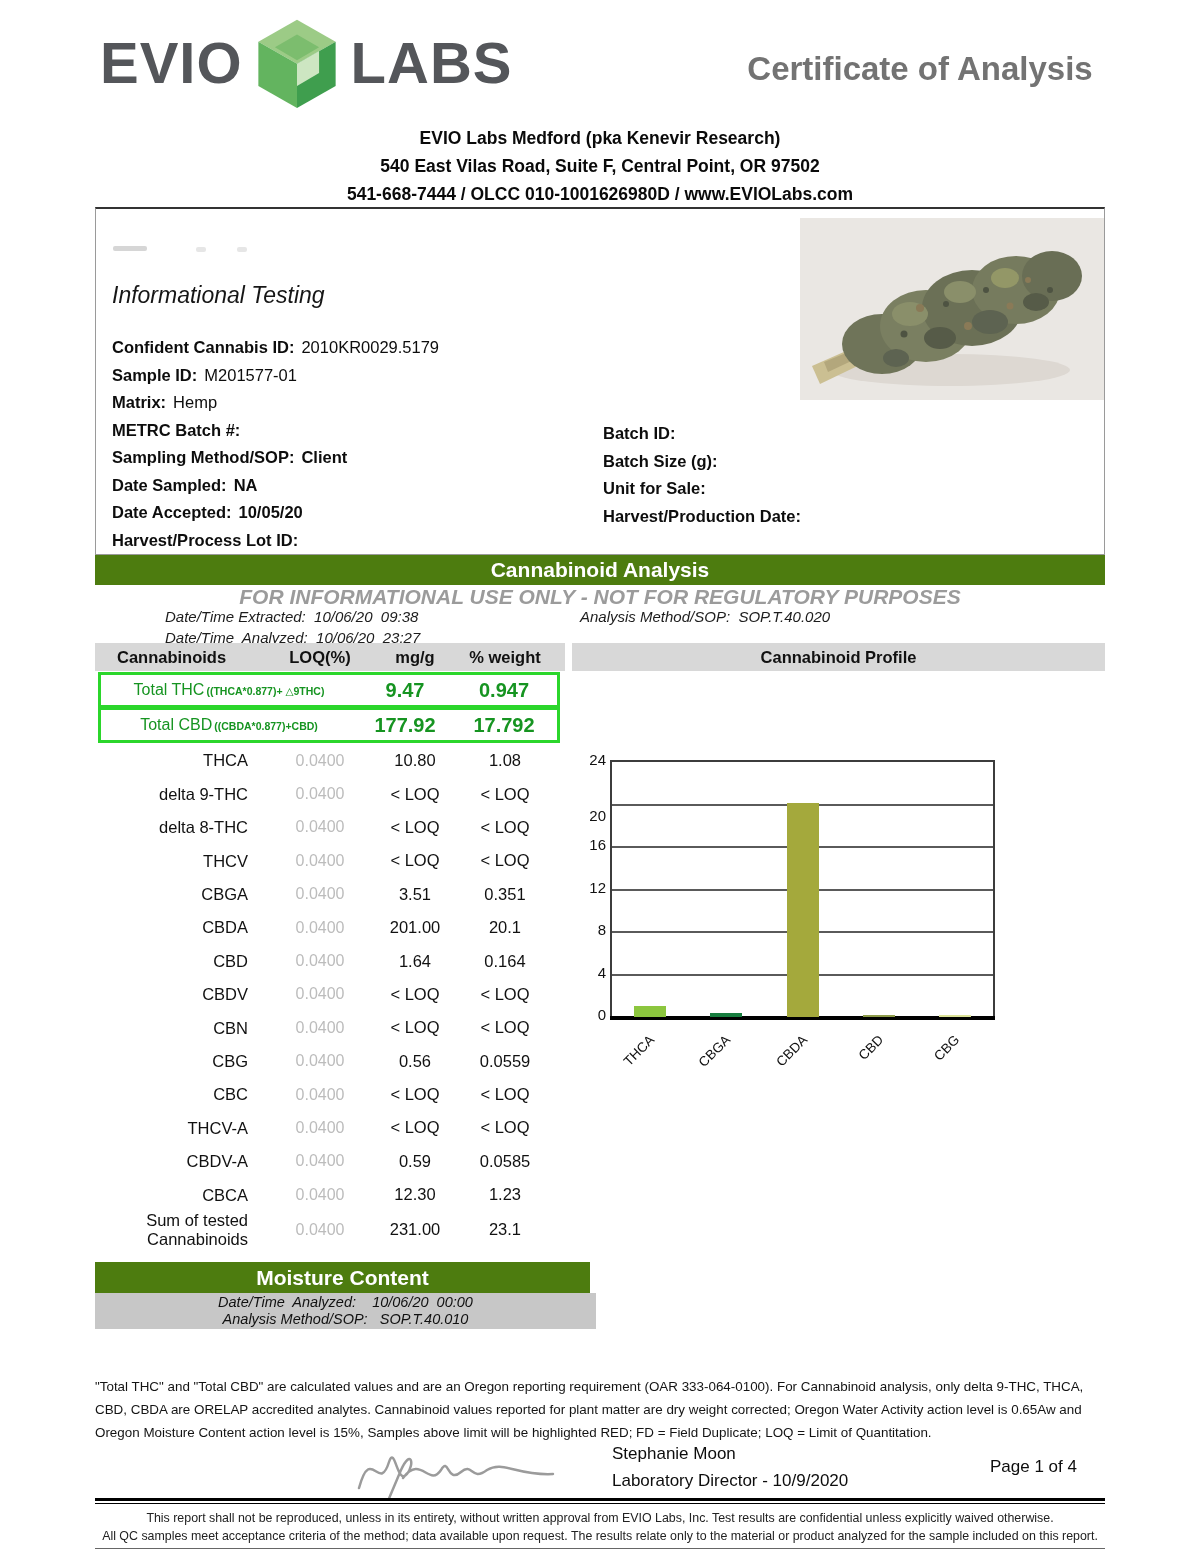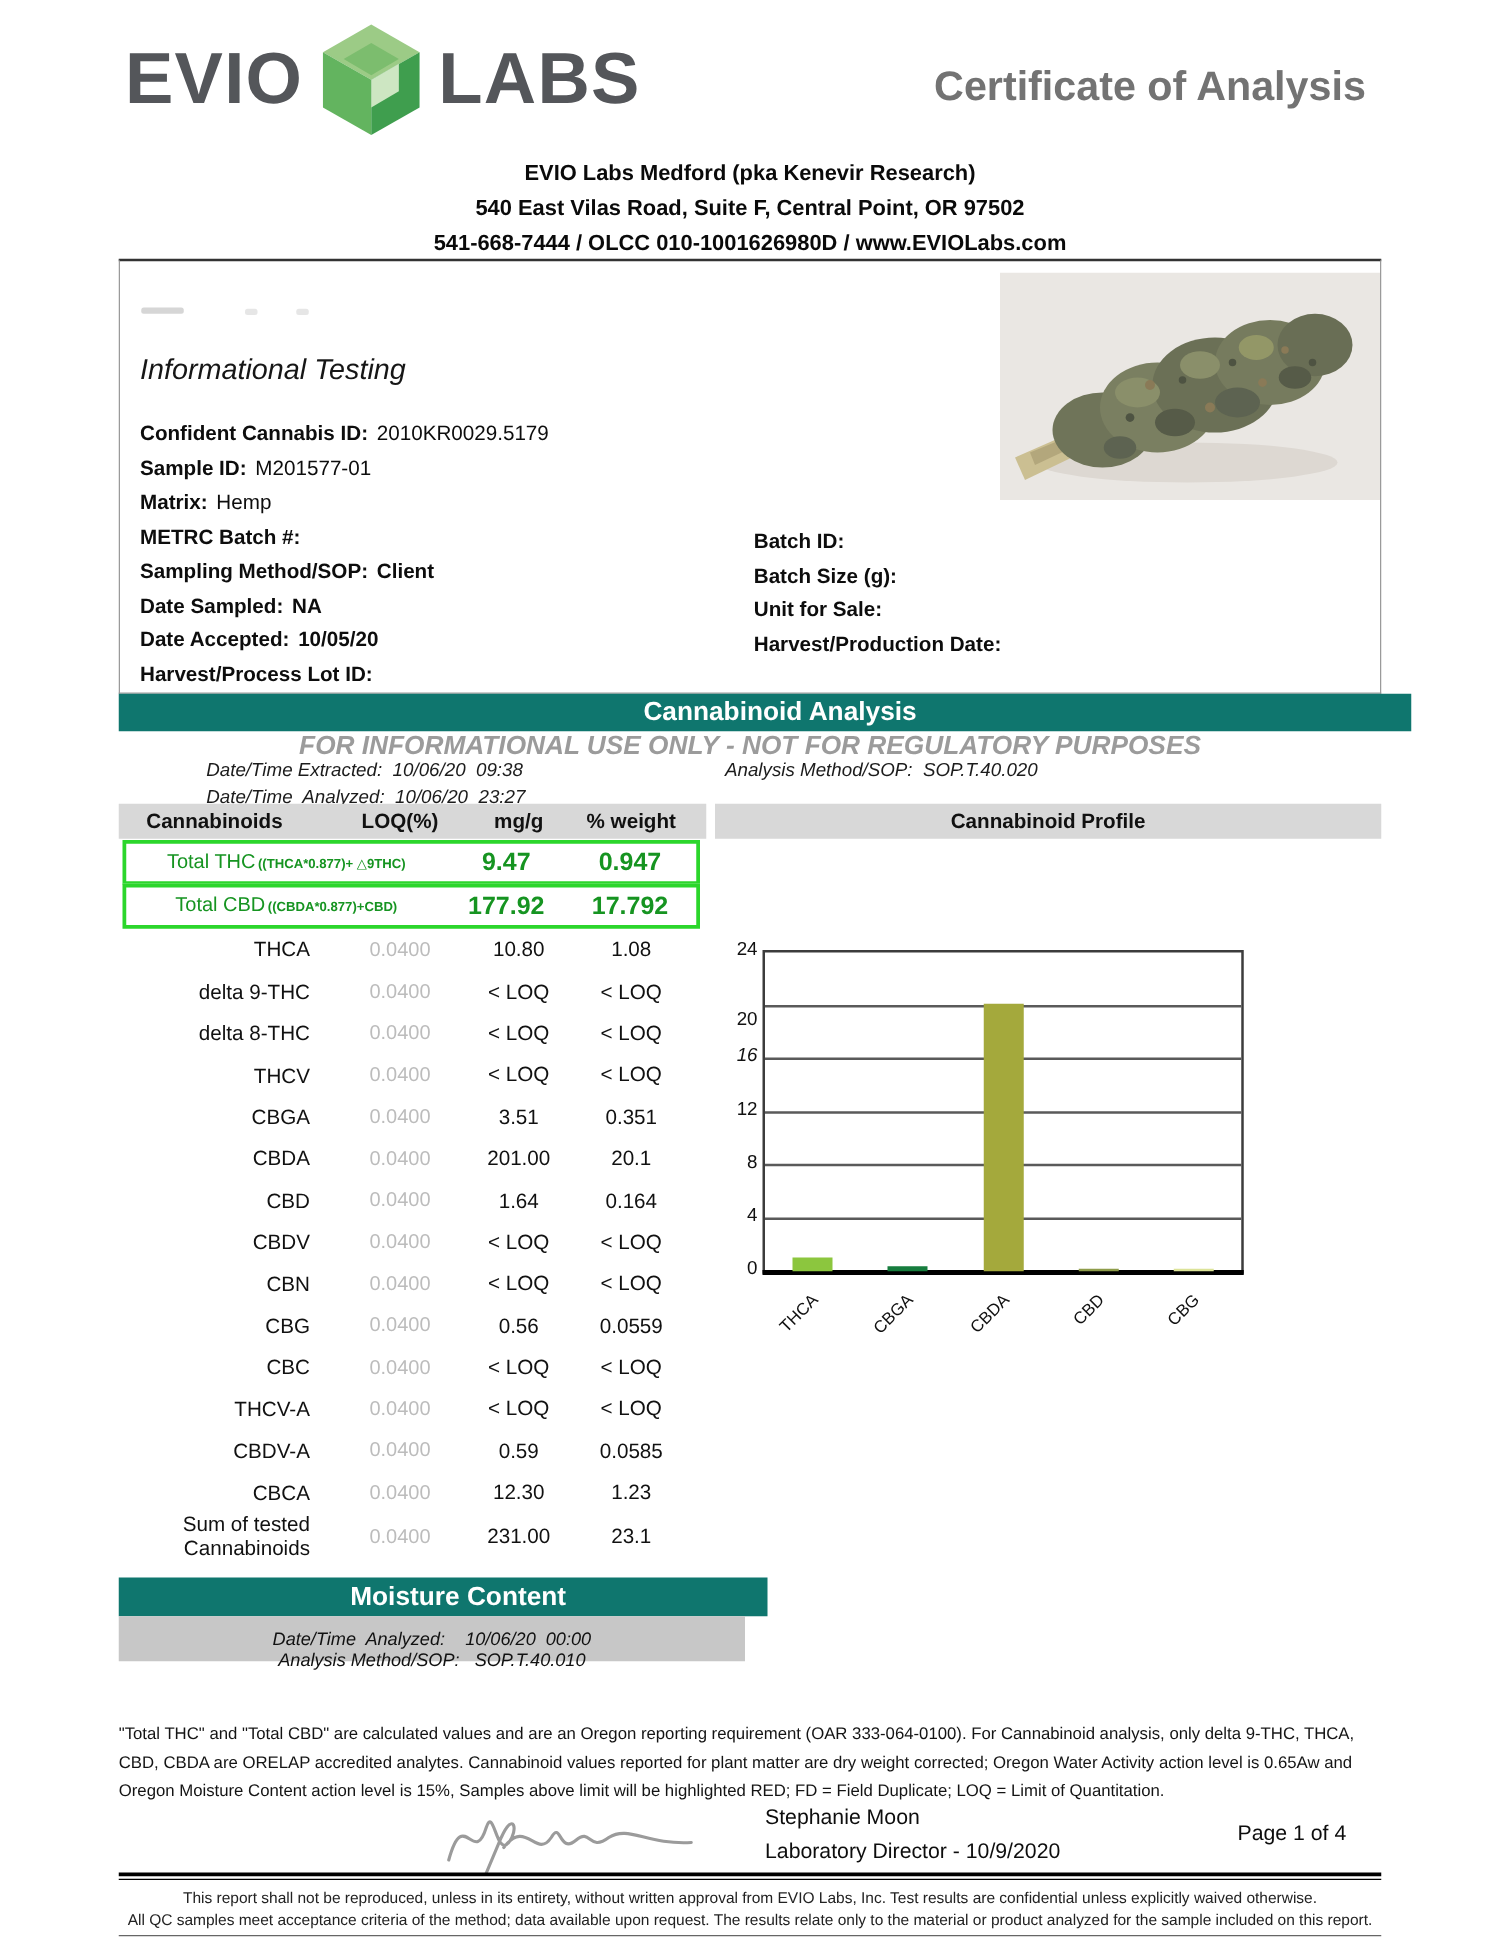--- a/index.html
+++ b/index.html
@@ -16,21 +16,21 @@
   .sample-box{position:absolute;left:95px;top:207px;width:1010px;height:348px;
               border:1px solid #9a9a9a;border-top:2px solid #333;box-sizing:border-box;background:#fff;}
   .redact{position:absolute;background:#d6d6d6;height:5px;border-radius:2px;}
   .info-testing{position:absolute;left:112px;top:282px;font-style:italic;font-size:23px;color:#161616;}
   .fields{position:absolute;font-size:16.5px;color:#0d0d0d;}
   .field-line{height:27.5px;display:flex;align-items:center;white-space:pre;}
   .f-label{font-weight:bold;margin-right:7px;}
   .f-value.bold{font-weight:bold;}
   .bud-photo{position:absolute;left:800px;top:218px;width:304px;height:182px;}
   
-  .banner{position:absolute;background:#0f766e;color:#fff;font-weight:bold;text-align:center;padding-left:24px;}
+  .banner{position:absolute;background:#4d7c0f;color:#fff;font-weight:bold;text-align:center;}
   #cann-banner{left:95px;top:555px;width:1010px;height:30px;font-size:21px;line-height:30px;}
   .reg-disclaimer{position:absolute;left:95px;top:585px;width:1010px;text-align:center;
                   color:#9b9b9b;font-weight:bold;font-style:italic;font-size:21px;}
   .dt-line{position:absolute;font-style:italic;font-size:15px;color:#1c1c1c;white-space:pre;}
   
   .band{position:absolute;top:643px;height:28px;background:#d8d8d8;}
   #band-left{left:95px;width:470px;display:grid;grid-template-columns:165px 120px 70px 110px;
              align-items:center;font-weight:bold;font-size:16.5px;}
   #band-left .h1{text-align:left;padding-left:22px;}
   #band-left .hc{text-align:center;}
@@ -56,21 +56,21 @@
   .gridline{position:absolute;left:0;width:100%;height:2px;background:#5a5a5a;}
   .bar{position:absolute;bottom:0;width:32px;}
   .axis{position:absolute;left:-2px;bottom:-3px;width:385px;height:4px;background:#000;}
   .ytick{position:absolute;left:0;width:28px;text-align:right;font-size:15px;color:#111;}
   .xlabel{position:absolute;width:62px;text-align:right;font-size:13.5px;color:#111;
           transform:rotate(-45deg);transform-origin:100% 50%;}
   
   #moist-banner{left:95px;top:1262px;width:495px;height:31px;font-size:21px;line-height:31px;}
   #moist-band{position:absolute;left:95px;top:1293px;width:501px;height:36px;background:#c7c7c7;
               text-align:center;font-style:italic;font-size:14.5px;line-height:17px;
-              padding-top:11px;box-sizing:border-box;color:#111;}
+              padding-top:1px;box-sizing:border-box;color:#111;}
   .moist-dt{white-space:pre;}
   #moist-line{position:absolute;left:95px;top:1331px;width:501px;text-align:center;
               font-size:21px;font-weight:bold;color:#0a0a0a;}
   .moist-val{color:#cf1110;margin:0 5px;}
   
   #footnote{position:absolute;left:95px;top:1375px;width:1012px;font-size:13.4px;
             line-height:1.72;color:#141414;}
   .sig-svg{position:absolute;left:345px;top:1436px;}
   .sig-text{position:absolute;left:612px;font-size:17px;color:#0d0d0d;}
   #page-num{position:absolute;left:990px;top:1457px;font-size:17px;color:#0d0d0d;}
@@ -289,21 +289,21 @@
         <div class="bar" style="left: 22.1px; height: 11.475px; background: rgb(140, 198, 62);"></div>
         <div class="bar" style="left: 98.3px; height: 3.72937px; background: rgb(23, 125, 62);"></div>
         <div class="bar" style="left: 174.5px; height: 213.562px; background: rgb(164, 169, 60);"></div>
         <div class="bar" style="left: 250.7px; height: 2px; background: rgb(142, 156, 74);"></div>
         <div class="bar" style="left: 326.9px; height: 2px; background: rgb(220, 227, 152);"></div>
       </div>
   <div class="ytick" style="top: 258px;">0</div>
       <div class="ytick" style="top: 215.5px;">4</div>
       <div class="ytick" style="top: 173px;">8</div>
       <div class="ytick" style="top: 130.5px;">12</div>
-      <div class="ytick" style="top: 88px; font-style: italic;">16</div>
+      <div class="ytick" style="top: 88px;">16</div>
       <div class="ytick" style="top: 59px;">20</div>
       <div class="ytick" style="top: 3px;">24</div>
       <div class="xlabel" style="left: 12.1px; top: 282px;">THCA</div>
       <div class="xlabel" style="left: 88.3px; top: 282px;">CBGA</div>
       <div class="xlabel" style="left: 164.5px; top: 282px;">CBDA</div>
       <div class="xlabel" style="left: 240.7px; top: 282px;">CBD</div>
       <div class="xlabel" style="left: 316.9px; top: 282px;">CBG</div>
     </div>
 
   <div id="moist-banner" class="banner">Moisture Content</div>

